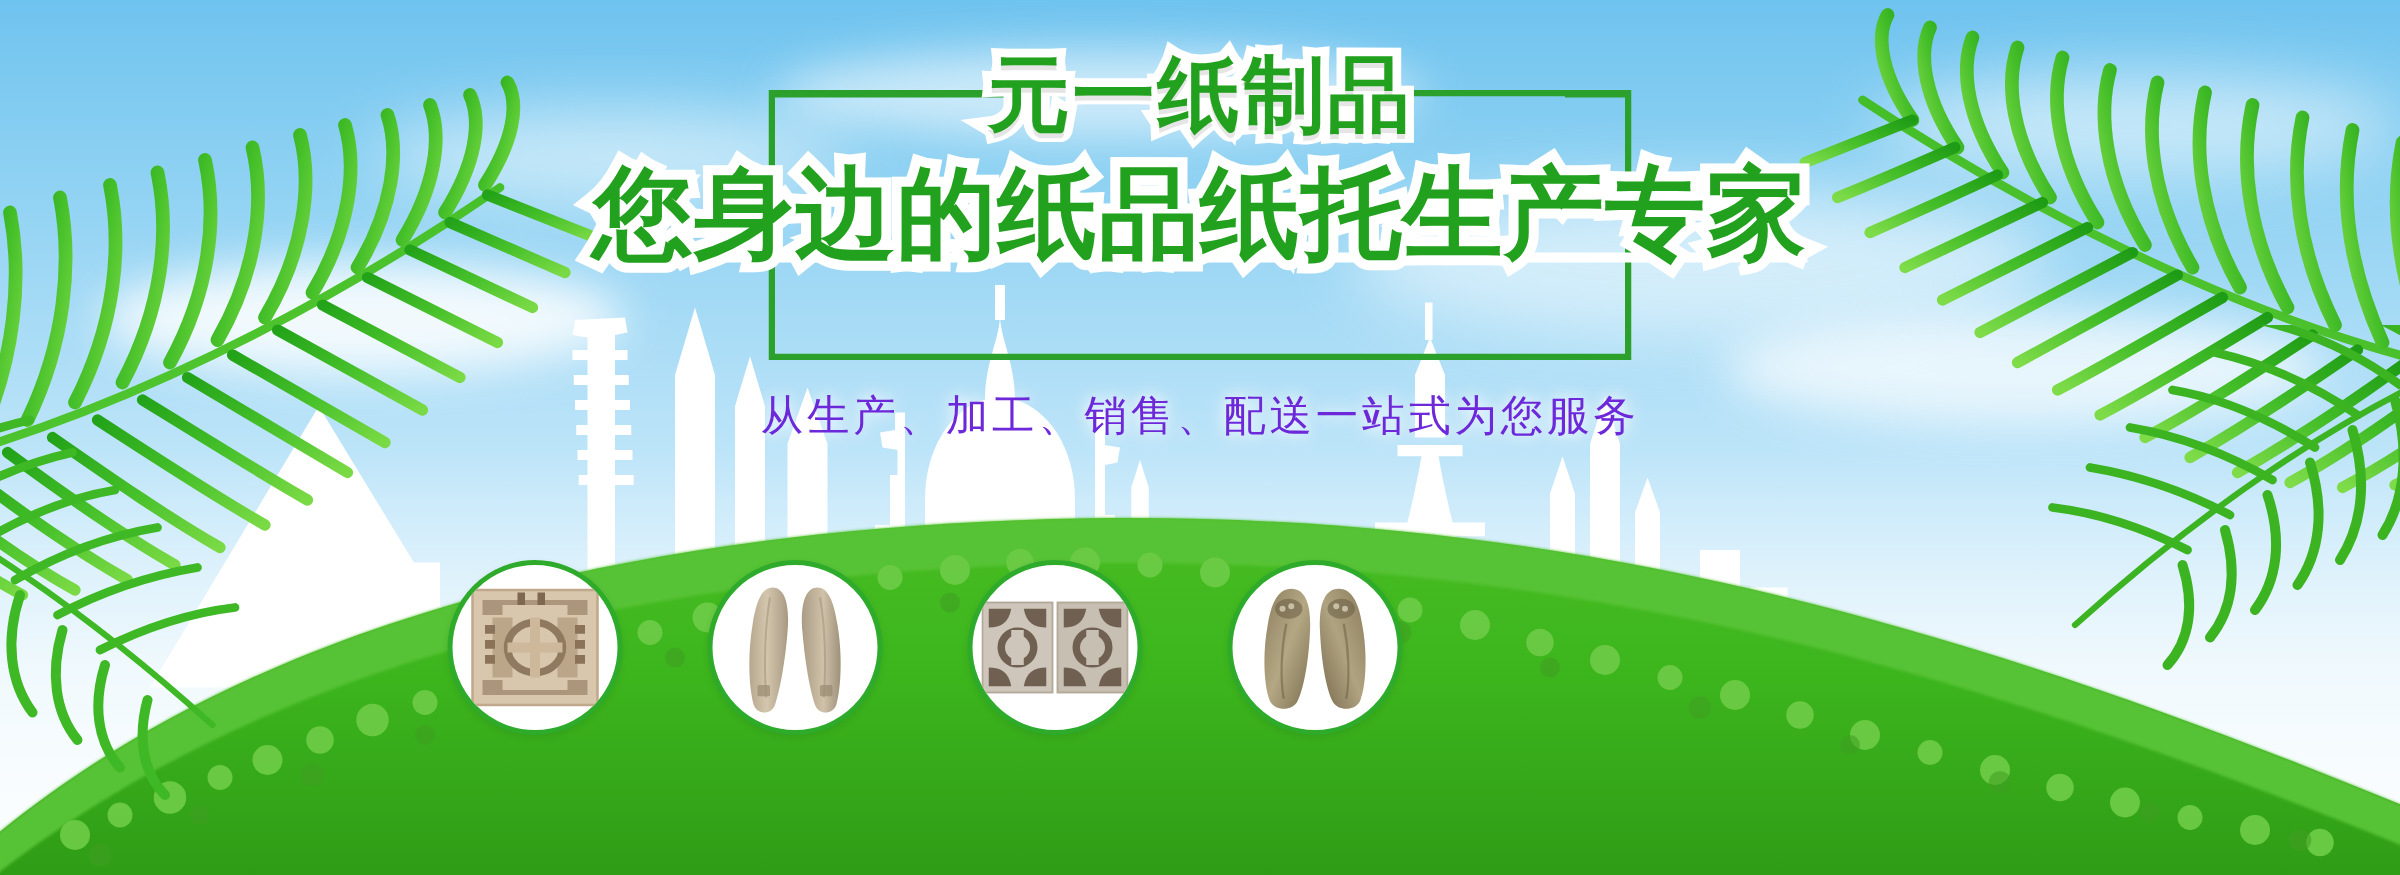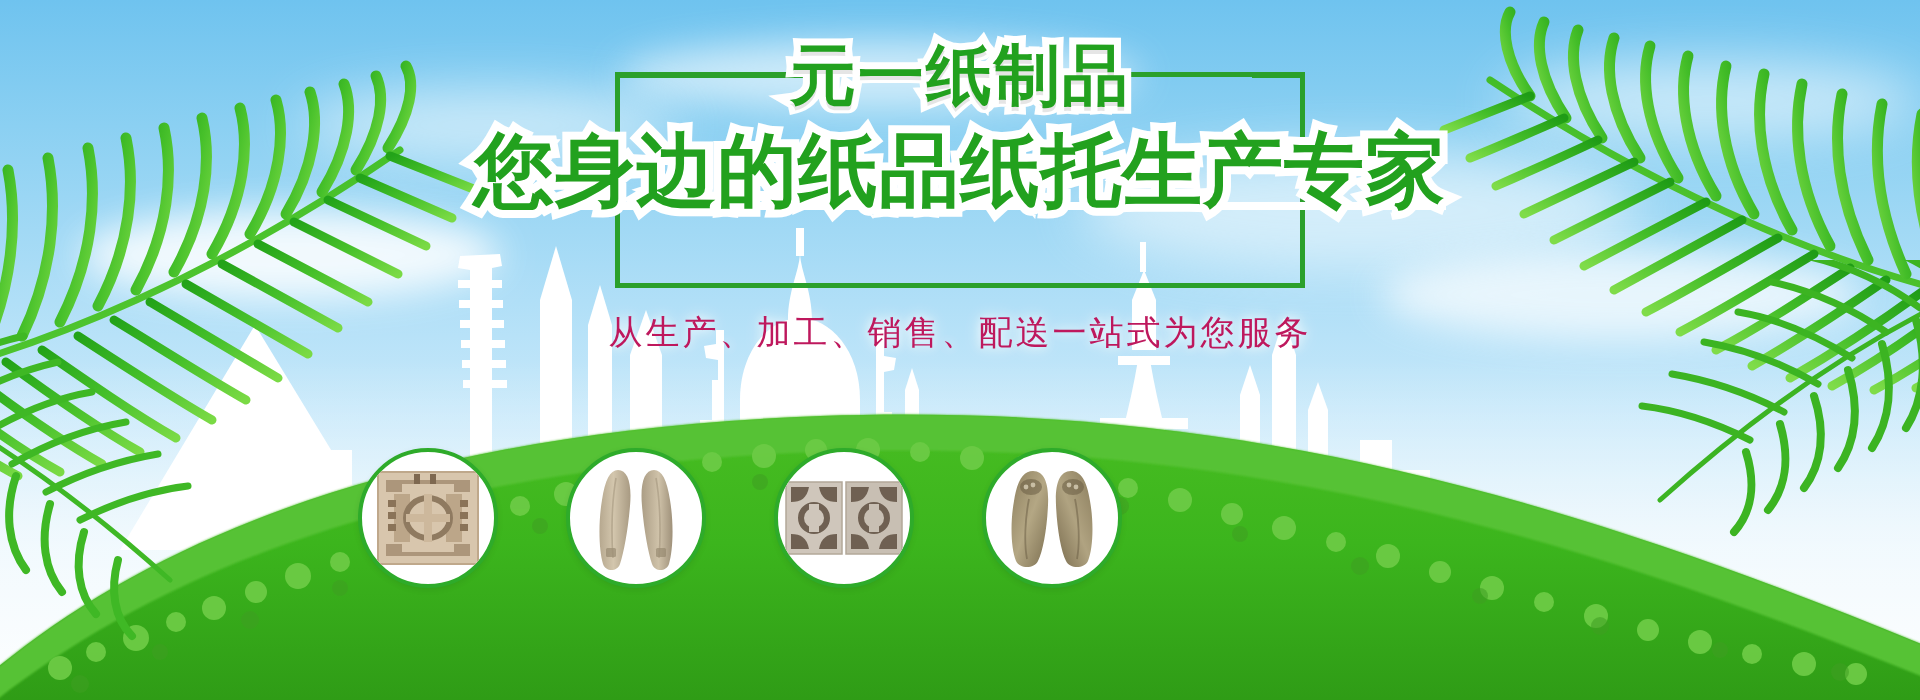--- a/index.html
+++ b/index.html
@@ -92,21 +92,21 @@
     position:absolute;top:-4px;height:5px;background:#2ba02b;
   }
   .rule-left{left:0;width:206px;}
   .rule-right{right:0;width:48px;}
 
   .subtitle{
     margin-top:22px;
     font-family:"DejaVu Sans","Liberation Sans",sans-serif;
     font-size:34px;
     letter-spacing:3px;
-    color:#be185d;
+    color:#6d28d9;
     white-space:nowrap;
     text-shadow:0 0 10px rgba(255,255,255,.9),0 0 18px rgba(255,255,255,.8);
   }
 
   
   .circles{
     position:absolute;left:0;right:0;bottom:0;height:260px;
   }
   .circle{
     position:absolute;

